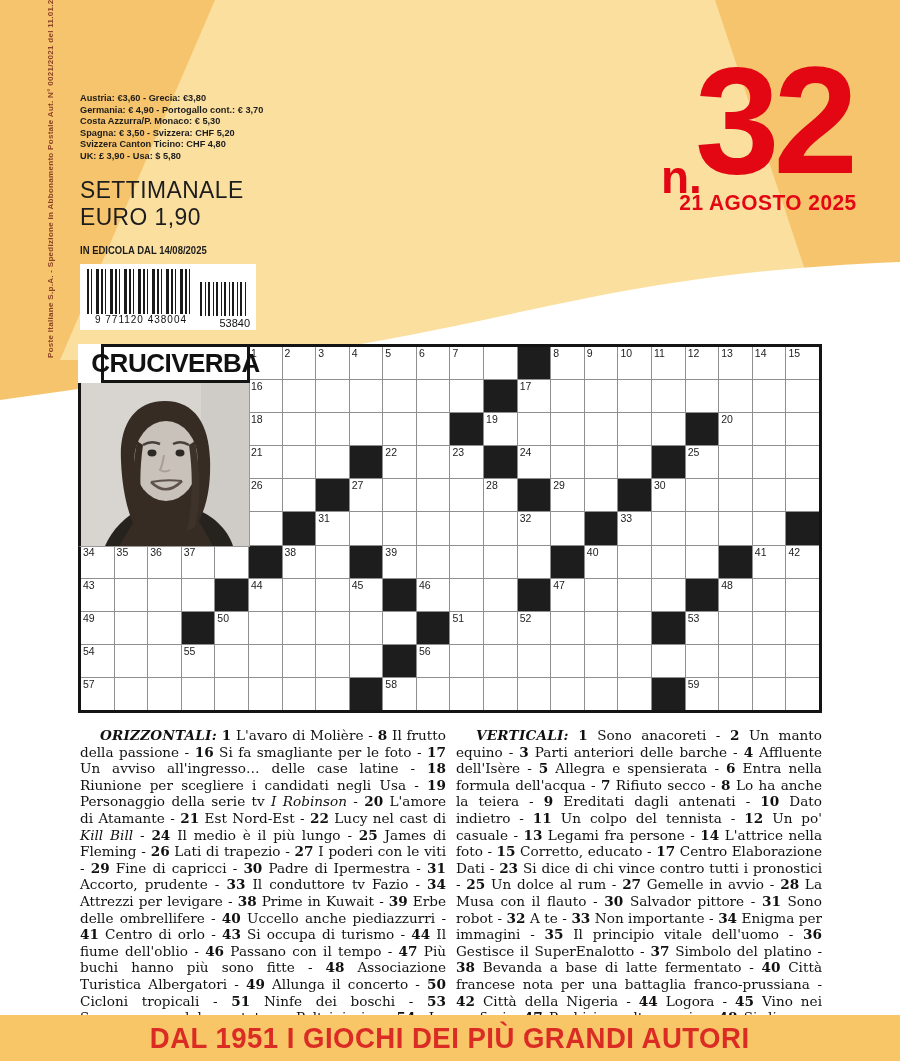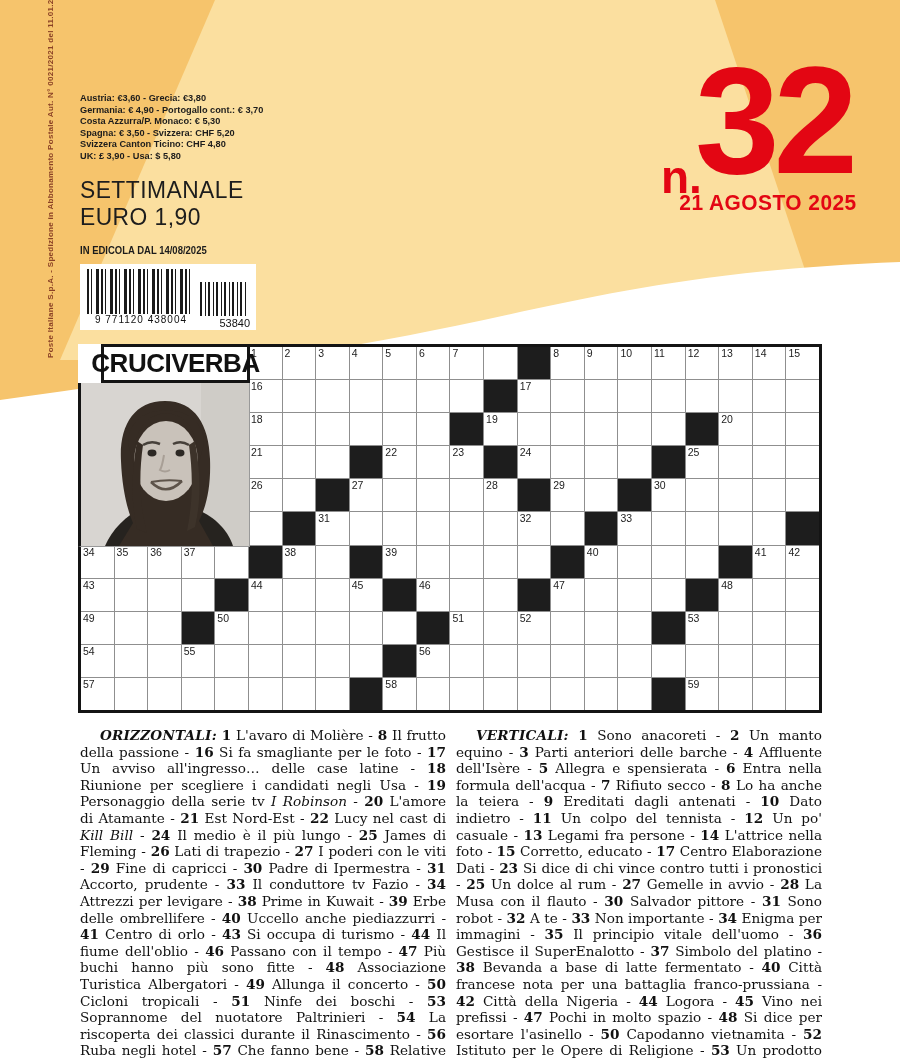--- a/index.html
+++ b/index.html
@@ -487,14 +487,17 @@
         <path d="M70,99 Q85,114 101,98 Q94,106 85,106 Q76,106 70,99 Z" fill="#ffffff"></path>
         <path d="M70,99 Q85,114 101,98" stroke="#5d534a" stroke-width="2.5" fill="none"></path>
         <path d="M70,99 Q85,96 101,98" stroke="#5d534a" stroke-width="2" fill="none"></path>
       </svg>
     </div>
   </div>
 
   <div class="clues left" id="clues-across"><b class="lbl">ORIZZONTALI:</b> <b>1</b> L'avaro di Molière - <b>8</b> Il frutto della passione - <b>16</b> Si fa smagliante per le foto - <b>17</b> Un avviso all'ingresso… delle case latine - <b>18</b> Riunione per scegliere i candidati negli Usa - <b>19</b> Personaggio della serie tv <i>I Robinson</i> - <b>20</b> L'amore di Atamante - <b>21</b> Est Nord-Est - <b>22</b> Lucy nel cast di <i>Kill Bill</i> - <b>24</b> Il medio è il più lungo - <b>25</b> James di Fleming - <b>26</b> Lati di trapezio - <b>27</b> I poderi con le viti - <b>29</b> Fine di capricci - <b>30</b> Padre di Ipermestra - <b>31</b> Accorto, prudente - <b>33</b> Il conduttore tv Fazio - <b>34</b> Attrezzi per levigare - <b>38</b> Prime in Kuwait - <b>39</b> Erbe delle ombrellifere - <b>40</b> Uccello anche piediazzurri - <b>41</b> Centro di orlo - <b>43</b> Si occupa di turismo - <b>44</b> Il fiume dell'oblio - <b>46</b> Passano con il tempo - <b>47</b> Più buchi hanno più sono fitte - <b>48</b> Associazione Turistica Albergatori - <b>49</b> Allunga il concerto - <b>50</b> Cicloni tropicali - <b>51</b> Ninfe dei boschi - <b>53</b> Soprannome del nuotatore Paltrinieri - <b>54</b> La riscoperta dei classici durante il Rinascimento - <b>56</b> Ruba negli hotel - <b>57</b> Che fanno bene - <b>58</b> Relative allo Stato con Orano - <b>59</b> Il più antico sottoperiodo del Giurassico.</div>
   <div class="clues right" id="clues-down"><b class="lbl">VERTICALI:</b> <b>1</b> Sono anacoreti - <b>2</b> Un manto equino - <b>3</b> Parti anteriori delle barche - <b>4</b> Affluente dell'Isère - <b>5</b> Allegra e spensierata - <b>6</b> Entra nella formula dell'acqua - <b>7</b> Rifiuto secco - <b>8</b> Lo ha anche la teiera - <b>9</b> Ereditati dagli antenati - <b>10</b> Dato indietro - <b>11</b> Un colpo del tennista - <b>12</b> Un po' casuale - <b>13</b> Legami fra persone - <b>14</b> L'attrice nella foto - <b>15</b> Corretto, educato - <b>17</b> Centro Elaborazione Dati - <b>23</b> Si dice di chi vince contro tutti i pronostici - <b>25</b> Un dolce al rum - <b>27</b> Gemelle in avvio - <b>28</b> La Musa con il flauto - <b>30</b> Salvador pittore - <b>31</b> Sono robot - <b>32</b> A te - <b>33</b> Non importante - <b>34</b> Enigma per immagini - <b>35</b> Il principio vitale dell'uomo - <b>36</b> Gestisce il SuperEnalotto - <b>37</b> Simbolo del platino - <b>38</b> Bevanda a base di latte fermentato - <b>40</b> Città francese nota per una battaglia franco-prussiana - <b>42</b> Città della Nigeria - <b>44</b> Logora - <b>45</b> Vino nei prefissi - <b>47</b> Pochi in molto spazio - <b>48</b> Si dice per esortare l'asinello - <b>50</b> Capodanno vietnamita - <b>52</b> Istituto per le Opere di Religione - <b>53</b> Un prodotto per capelli - <b>55</b> Coda di gnu - <b>56</b> Prima di te e di loro.</div>
 
+  <div class="banner">
+    <div class="txt">DAL 1951 I GIOCHI DEI PIÙ GRANDI AUTORI</div>
+  </div>
 
 </div>
 
 </body></html>

